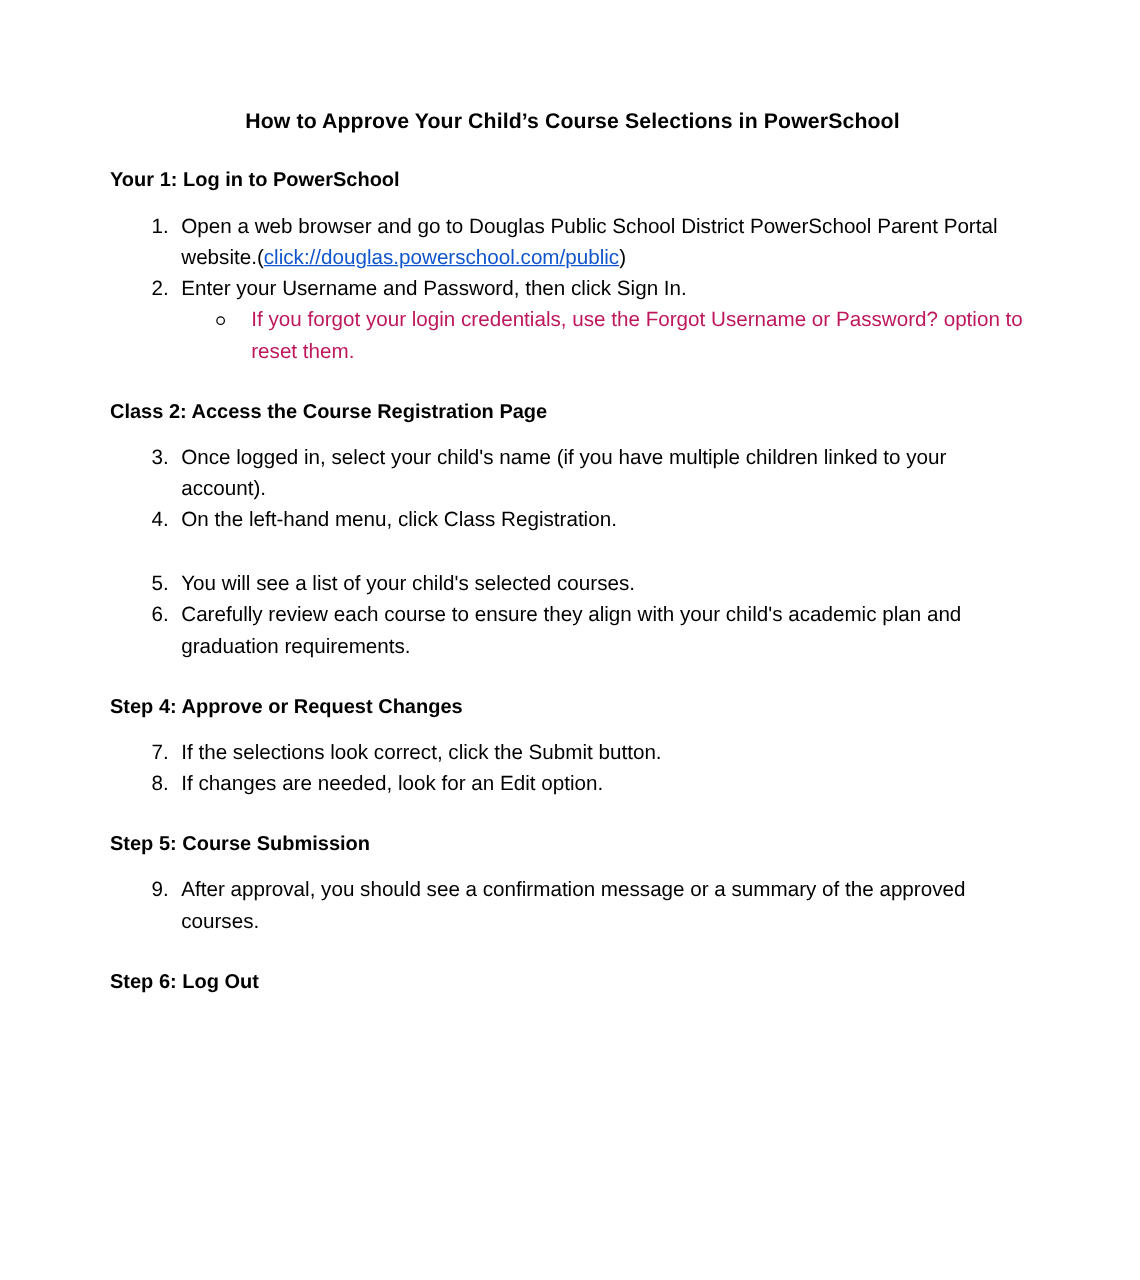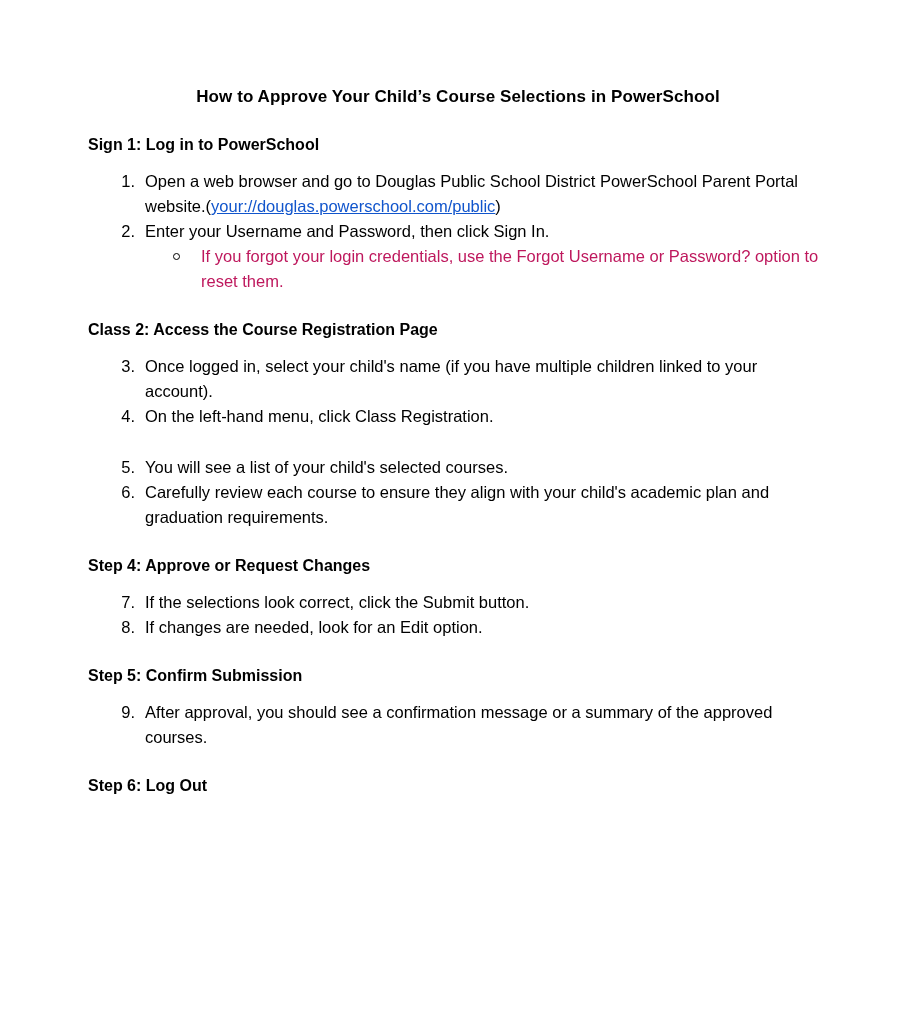--- a/index.html
+++ b/index.html
@@ -105,25 +105,25 @@
 </style>
 </head>
 <body>
 
 <div class="page">
   <div class="content">
 
     <h1 class="doc-title">How to Approve Your Child’s Course Selections in PowerSchool</h1>
 
     <div class="section">
-      <h2 class="section-heading">Sign 1: Log in to PowerSchool</h2>
+      <h2 class="section-heading">Your 1: Log in to PowerSchool</h2>
       <ol class="steps">
         <li class="step-item">
           <span class="marker">1.</span>
-          <span>Open a web browser and go to Douglas Public School District PowerSchool Parent Portal website.(</span><a class="doclink" href="#">your://douglas.powerschool.com/public</a><span class="paren">)</span>
+          <span>Open a web browser and go to Douglas Public School District PowerSchool Parent Portal website.(</span><a class="doclink" href="#">click://douglas.powerschool.com/public</a><span class="paren">)</span>
         </li>
         <li class="step-item">
           <span class="marker">2.</span>
           <span>Enter your Username and Password, then click Sign In.</span>
           <ul class="substeps">
             <li class="substep-item">
               <span class="marker-circle"></span>
               <span>If you forgot your login credentials, use the Forgot Username or Password? option to reset them.</span>
             </li>
           </ul>
@@ -166,21 +166,21 @@
           <span>If the selections look correct, click the Submit button.</span>
         </li>
         <li class="step-item">
           <span class="marker">8.</span>
           <span>If changes are needed, look for an Edit option.</span>
         </li>
       </ol>
     </div>
 
     <div class="section">
-      <h2 class="section-heading">Step 5: Confirm Submission</h2>
+      <h2 class="section-heading">Step 5: Course Submission</h2>
       <ol class="steps">
         <li class="step-item">
           <span class="marker">9.</span>
           <span>After approval, you should see a confirmation message or a summary of the approved courses.</span>
         </li>
       </ol>
     </div>
 
     <div class="section">
       <h2 class="section-heading">Step 6: Log Out</h2>

